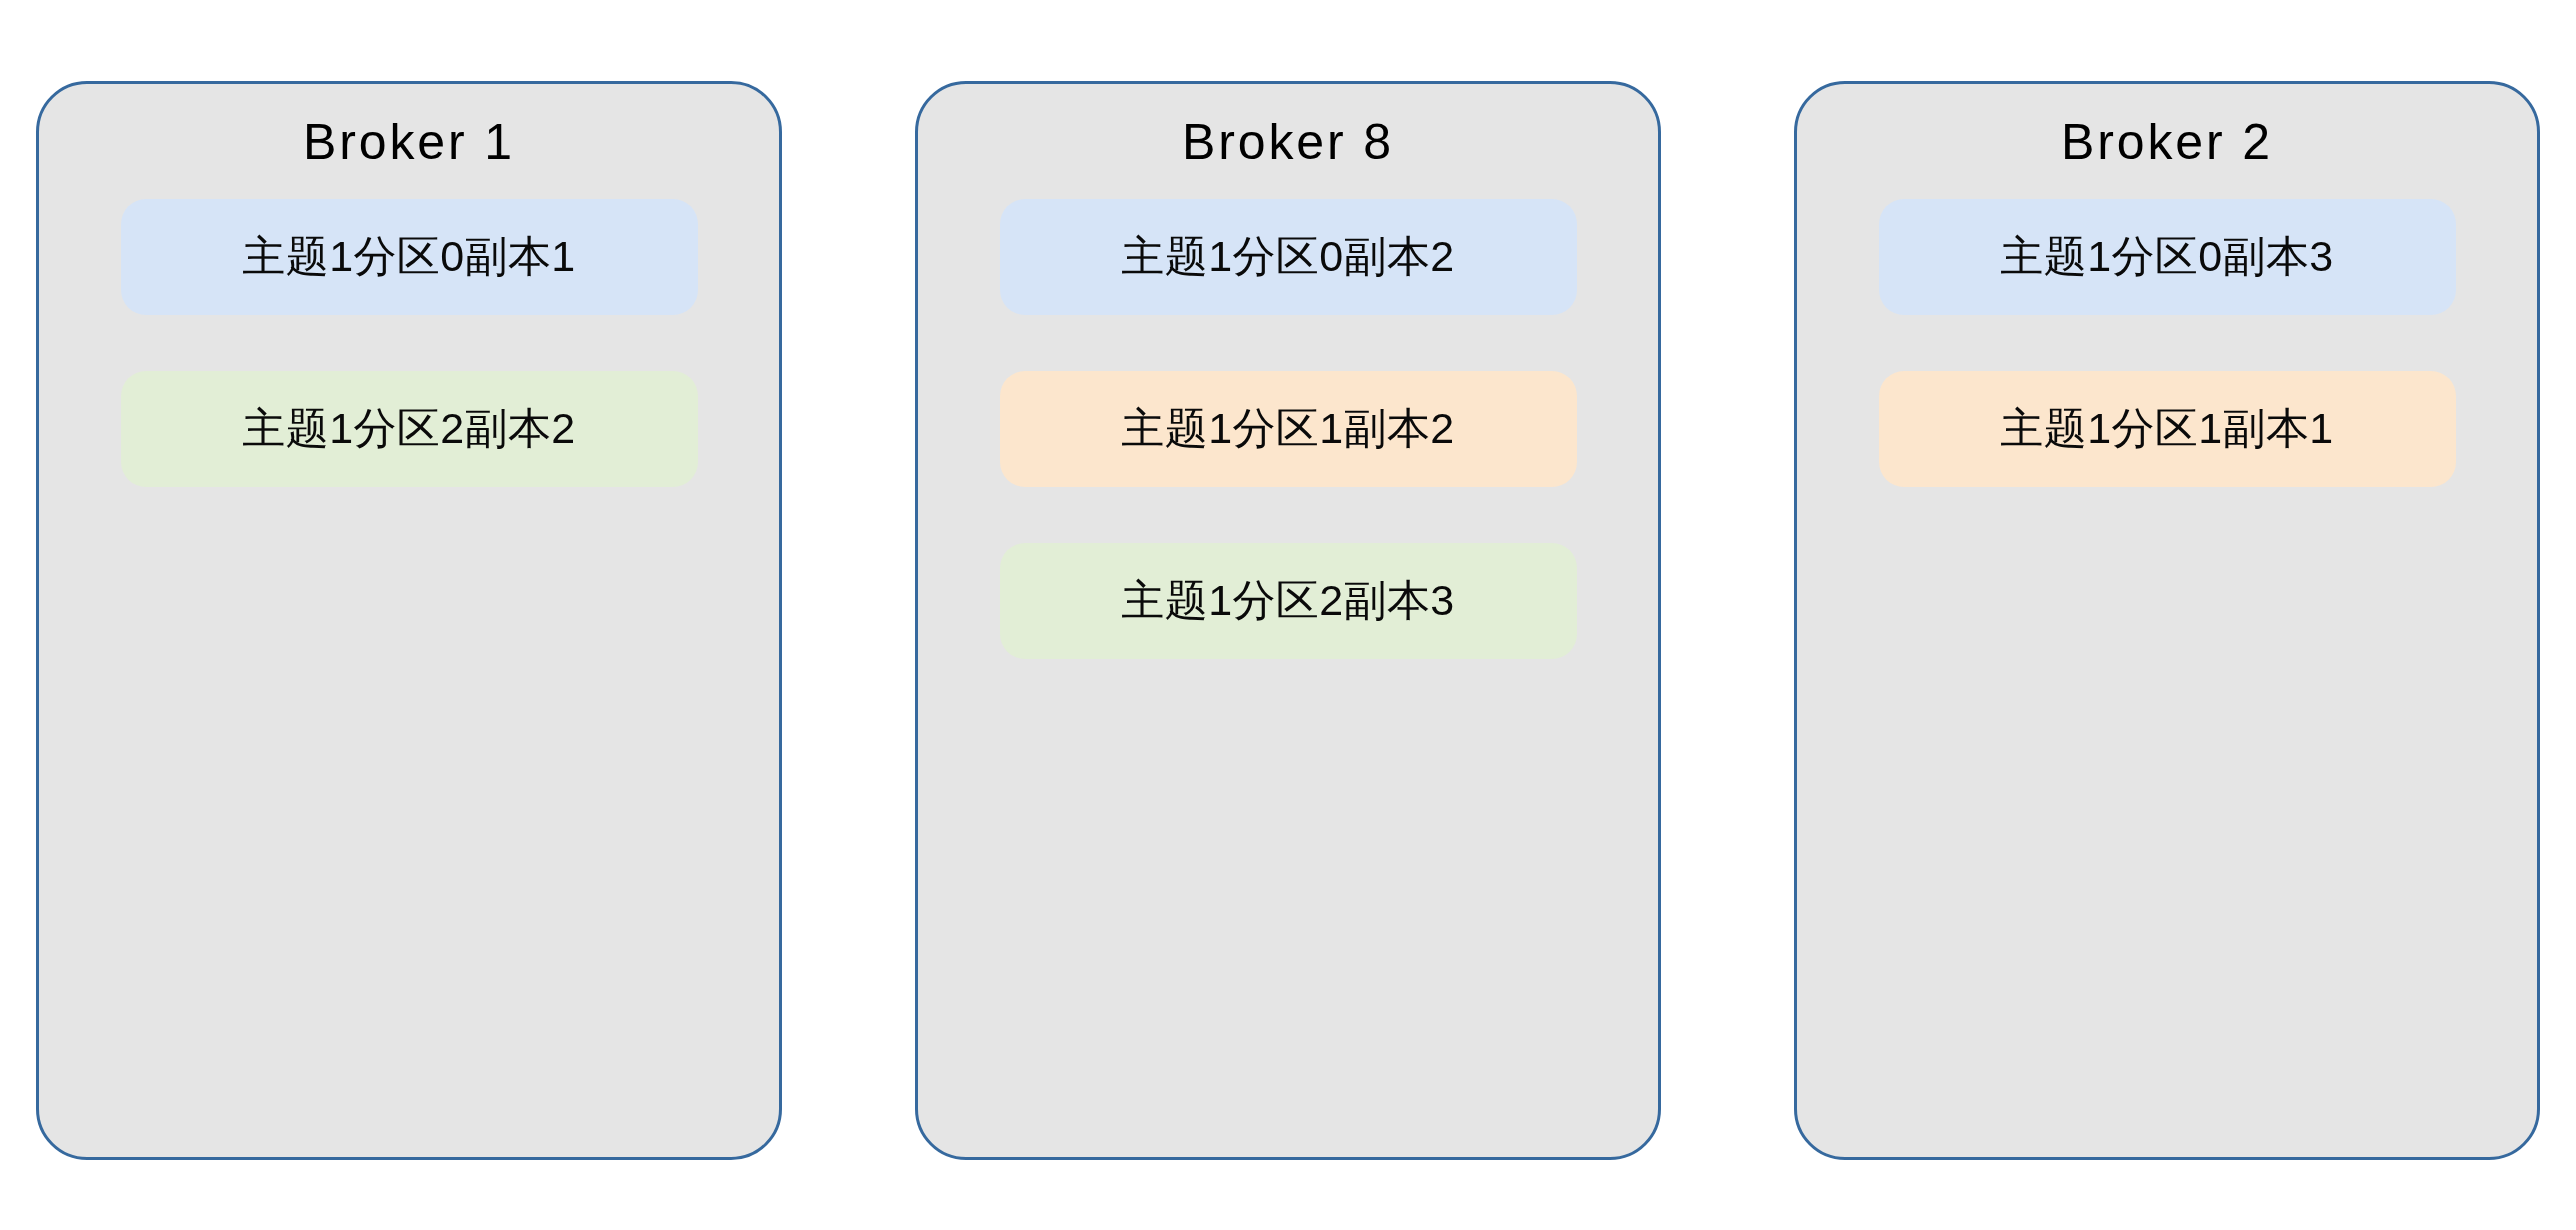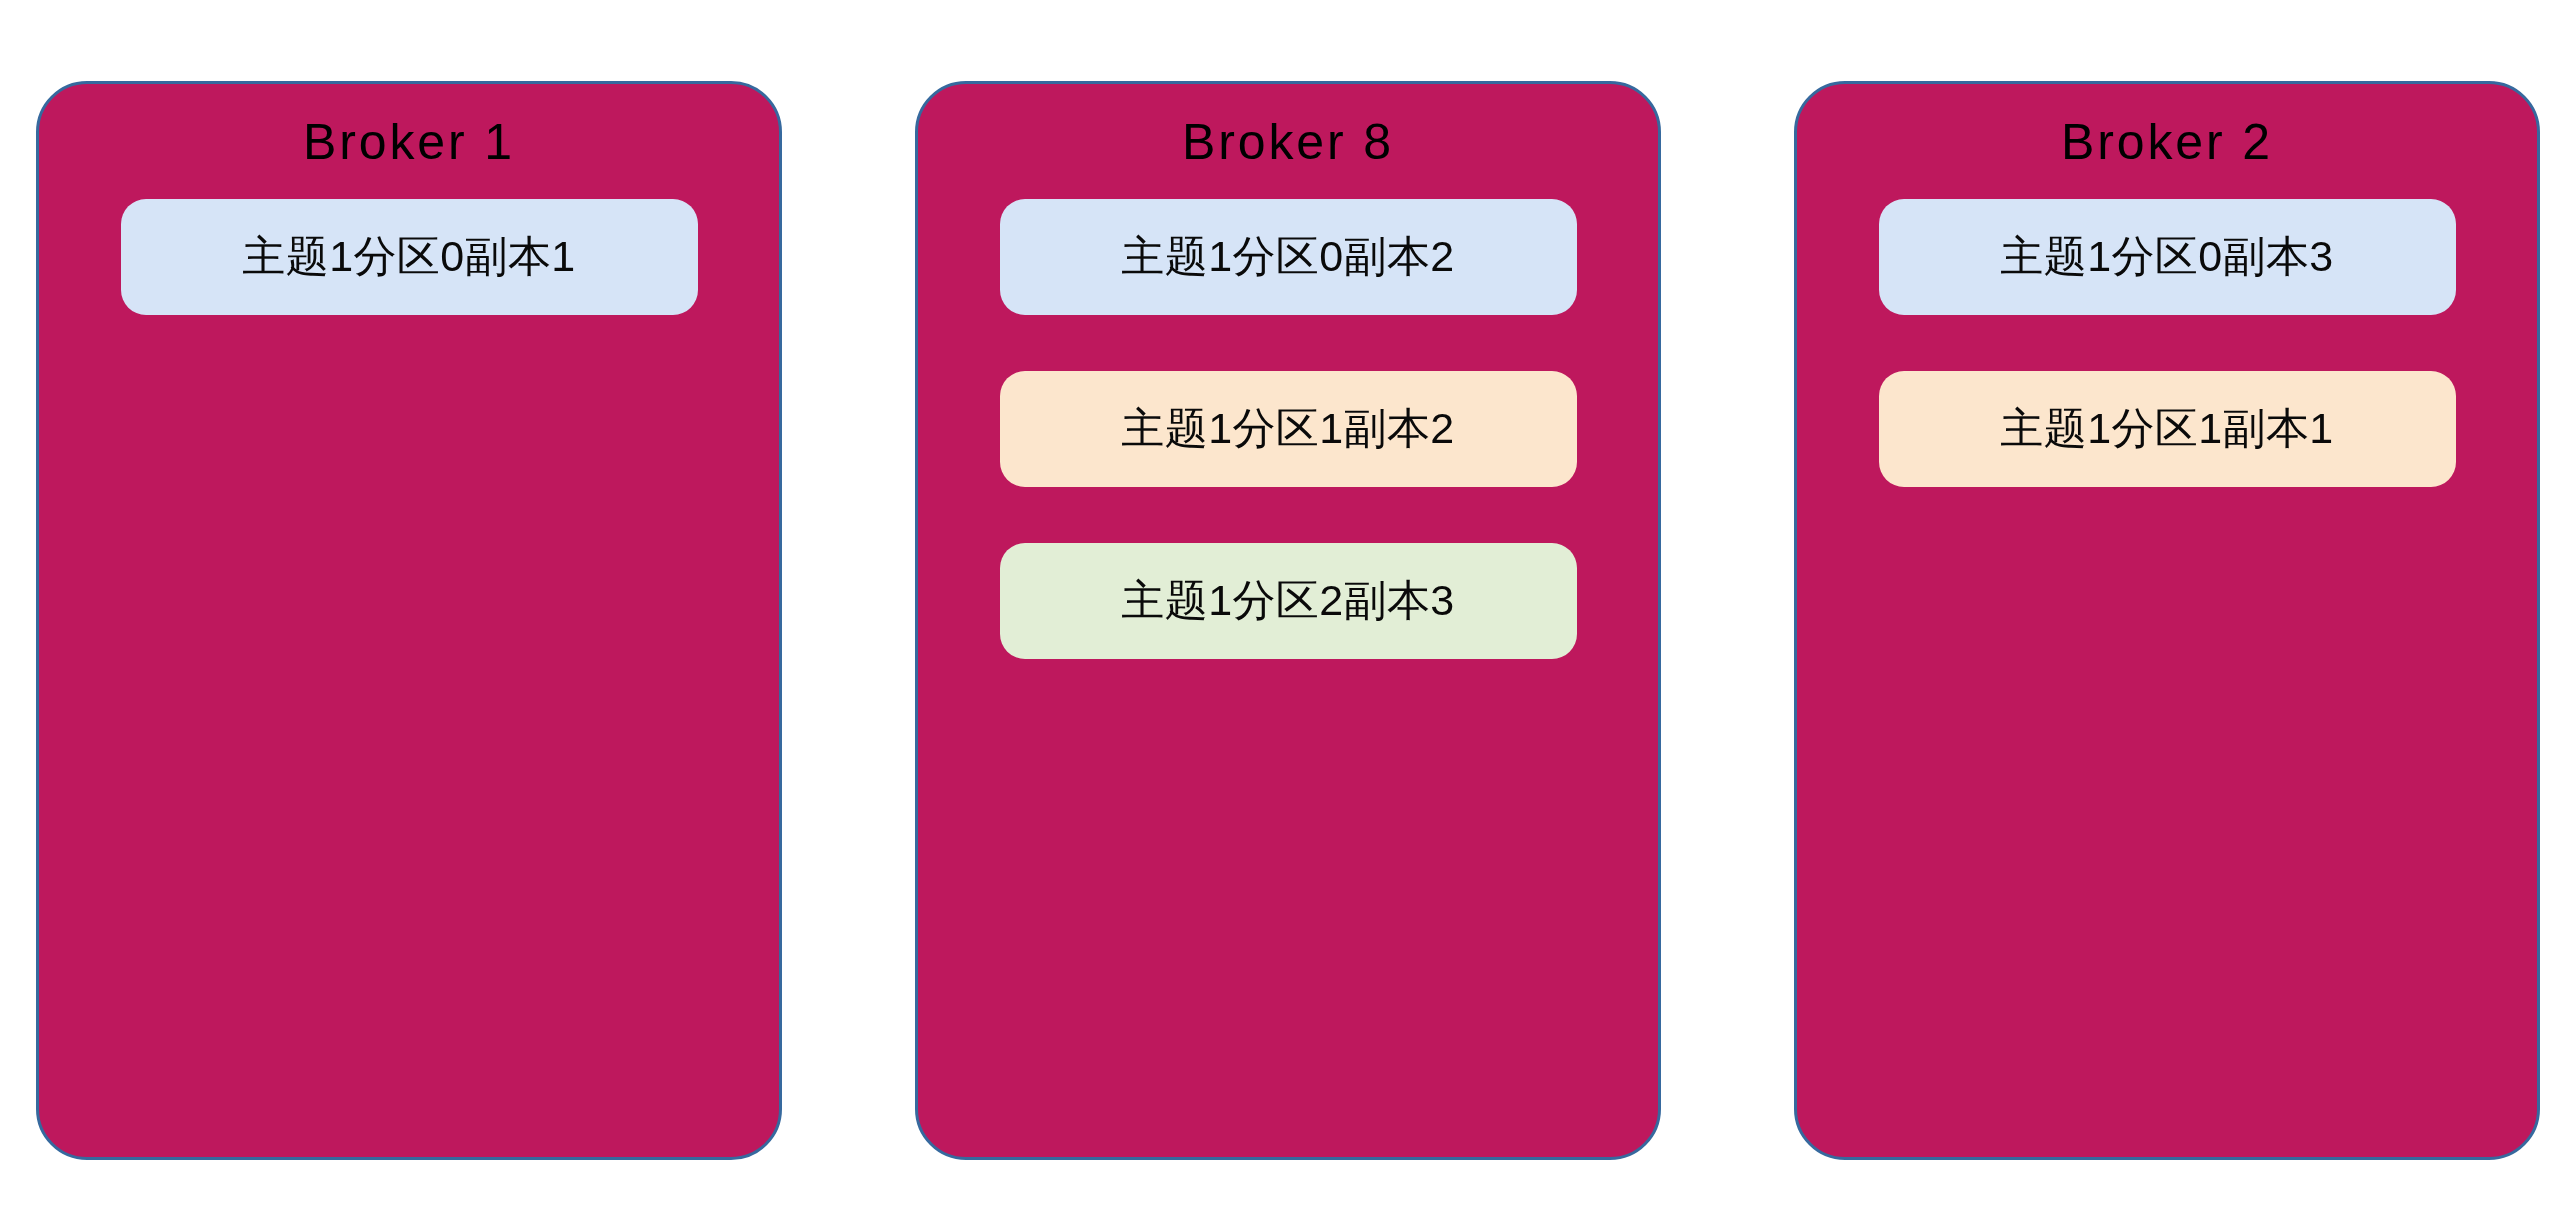--- a/index.html
+++ b/index.html
@@ -35,21 +35,21 @@
     padding: 81px 0 70px 0;
     box-sizing: border-box;
   }
 
   .broker {
     width: 746px;
     height: 1079px;
     box-sizing: border-box;
     border: 3.3px solid #36699e;
     border-radius: 51px;
-    background: #be185d;
+    background: #e5e5e5;
     display: flex;
     flex-direction: column;
     align-items: center;
     padding: 21.5px 0 0 0;
   }
 
   .broker-title {
     font-size: 50px;
     line-height: 1.18;
     color: #000000;
@@ -102,20 +102,23 @@
 
 <div class="canvas">
   <div class="broker-row">
 
     <div class="broker">
       <div class="broker-title">Broker 1</div>
       <div class="partition-list">
         <div class="partition sw-replica-0">
           <span class="partition-label">主题1分区0副本1</span>
         </div>
+        <div class="partition sw-replica-2">
+          <span class="partition-label">主题1分区2副本2</span>
+        </div>
       </div>
     </div>
 
     <div class="broker">
       <div class="broker-title">Broker 8</div>
       <div class="partition-list">
         <div class="partition sw-replica-0">
           <span class="partition-label">主题1分区0副本2</span>
         </div>
         <div class="partition sw-replica-1">

